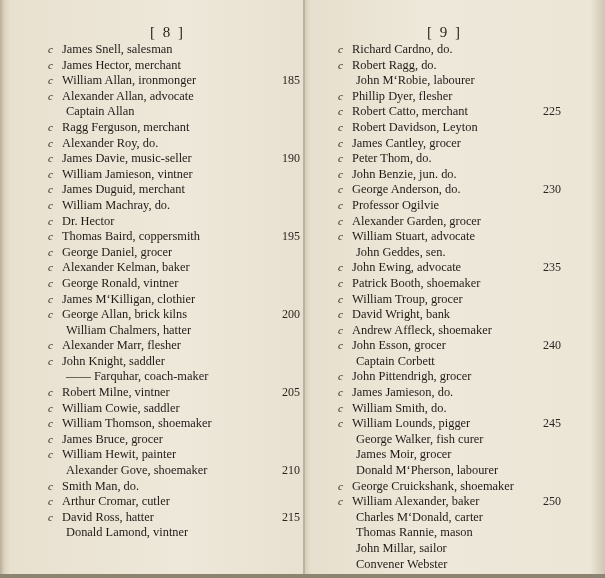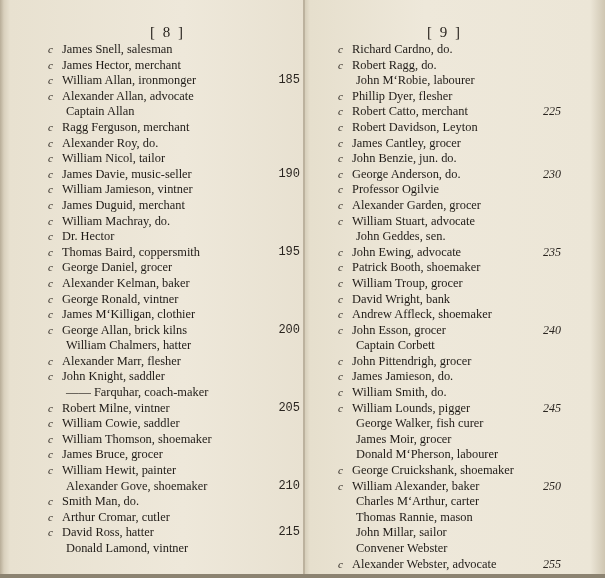--- a/index.html
+++ b/index.html
@@ -38,38 +38,37 @@
   .entry {
     position: relative; height: 15.6px; line-height: 15.6px;
     font-size: 12.4px; color: #1f1b17; white-space: nowrap;
   }
   .mark { display: inline-block; width: 14px; font-style: italic; font-size: 11px; color: #2b2620; }
   .name { display: inline-block; }
   .entry.indent .name { padding-left: 4px; }
   .num {
     position: absolute; right: 0; top: 0; font-size: 12px; color: #2a2520;
   }
-  .entries-left .num { right: -12px; font-family: Liberation Mono, monospace; }
-  .entries-right .num { right: -3px; font-style: italic; }
+  .entries-left .num { right: -12px; }
+  .entries-right .num { right: -3px; }
 </style>
 </head>
 <body>
 
 <div class="spread">
   <div class="page page-left">
     <div class="folio folio-left">[ 8 ]</div>
     <ul class="entries entries-left" id="list-left">
         <li class="entry"><span class="mark">c</span><span class="name">James Snell, salesman</span></li>
         <li class="entry"><span class="mark">c</span><span class="name">James Hector, merchant</span></li>
         <li class="entry"><span class="mark">c</span><span class="name">William Allan, ironmonger</span><span class="num">185</span></li>
         <li class="entry"><span class="mark">c</span><span class="name">Alexander Allan, advocate</span></li>
         <li class="entry indent"><span class="mark"></span><span class="name">Captain Allan</span></li>
         <li class="entry"><span class="mark">c</span><span class="name">Ragg Ferguson, merchant</span></li>
         <li class="entry"><span class="mark">c</span><span class="name">Alexander Roy, do.</span></li>
-        <li class="entry"><span class="mark">c</span><span class="name">William Nicol, tailor</span></li>
         <li class="entry"><span class="mark">c</span><span class="name">James Davie, music-seller</span><span class="num">190</span></li>
         <li class="entry"><span class="mark">c</span><span class="name">William Jamieson, vintner</span></li>
         <li class="entry"><span class="mark">c</span><span class="name">James Duguid, merchant</span></li>
         <li class="entry"><span class="mark">c</span><span class="name">William Machray, do.</span></li>
         <li class="entry"><span class="mark">c</span><span class="name">Dr. Hector</span></li>
         <li class="entry"><span class="mark">c</span><span class="name">Thomas Baird, coppersmith</span><span class="num">195</span></li>
         <li class="entry"><span class="mark">c</span><span class="name">George Daniel, grocer</span></li>
         <li class="entry"><span class="mark">c</span><span class="name">Alexander Kelman, baker</span></li>
         <li class="entry"><span class="mark">c</span><span class="name">George Ronald, vintner</span></li>
         <li class="entry"><span class="mark">c</span><span class="name">James M‘Killigan, clothier</span></li>
@@ -93,20 +92,21 @@
   <div class="page page-right">
     <div class="folio folio-right" style="left:122px">[ 9 ]</div>
     <ul class="entries entries-right" id="list-right" style="left:33px">
         <li class="entry"><span class="mark">c</span><span class="name">Richard Cardno, do.</span></li>
         <li class="entry"><span class="mark">c</span><span class="name">Robert Ragg, do.</span></li>
         <li class="entry indent"><span class="mark"></span><span class="name">John M‘Robie, labourer</span></li>
         <li class="entry"><span class="mark">c</span><span class="name">Phillip Dyer, flesher</span></li>
         <li class="entry"><span class="mark">c</span><span class="name">Robert Catto, merchant</span><span class="num">225</span></li>
         <li class="entry"><span class="mark">c</span><span class="name">Robert Davidson, Leyton</span></li>
         <li class="entry"><span class="mark">c</span><span class="name">James Cantley, grocer</span></li>
+        <li class="entry"><span class="mark">c</span><span class="name">Peter Thom, do.</span></li>
         <li class="entry"><span class="mark">c</span><span class="name">John Benzie, jun. do.</span></li>
         <li class="entry"><span class="mark">c</span><span class="name">George Anderson, do.</span><span class="num">230</span></li>
         <li class="entry"><span class="mark">c</span><span class="name">Professor Ogilvie</span></li>
         <li class="entry"><span class="mark">c</span><span class="name">Alexander Garden, grocer</span></li>
         <li class="entry"><span class="mark">c</span><span class="name">William Stuart, advocate</span></li>
         <li class="entry indent"><span class="mark"></span><span class="name">John Geddes, sen.</span></li>
         <li class="entry"><span class="mark">c</span><span class="name">John Ewing, advocate</span><span class="num">235</span></li>
         <li class="entry"><span class="mark">c</span><span class="name">Patrick Booth, shoemaker</span></li>
         <li class="entry"><span class="mark">c</span><span class="name">William Troup, grocer</span></li>
         <li class="entry"><span class="mark">c</span><span class="name">David Wright, bank</span></li>
@@ -115,21 +115,21 @@
         <li class="entry indent"><span class="mark"></span><span class="name">Captain Corbett</span></li>
         <li class="entry"><span class="mark">c</span><span class="name">John Pittendrigh, grocer</span></li>
         <li class="entry"><span class="mark">c</span><span class="name">James Jamieson, do.</span></li>
         <li class="entry"><span class="mark">c</span><span class="name">William Smith, do.</span></li>
         <li class="entry"><span class="mark">c</span><span class="name">William Lounds, pigger</span><span class="num">245</span></li>
         <li class="entry indent"><span class="mark"></span><span class="name">George Walker, fish curer</span></li>
         <li class="entry indent"><span class="mark"></span><span class="name">James Moir, grocer</span></li>
         <li class="entry indent"><span class="mark"></span><span class="name">Donald M‘Pherson, labourer</span></li>
         <li class="entry"><span class="mark">c</span><span class="name">George Cruickshank, shoemaker</span></li>
         <li class="entry"><span class="mark">c</span><span class="name">William Alexander, baker</span><span class="num">250</span></li>
-        <li class="entry indent"><span class="mark"></span><span class="name">Charles M‘Arthur, carter</span></li>
+        <li class="entry indent"><span class="mark"></span><span class="name">Charles M‘Donald, carter</span></li>
         <li class="entry indent"><span class="mark"></span><span class="name">Thomas Rannie, mason</span></li>
         <li class="entry indent"><span class="mark"></span><span class="name">John Millar, sailor</span></li>
         <li class="entry indent"><span class="mark"></span><span class="name">Convener Webster</span></li>
         <li class="entry"><span class="mark">c</span><span class="name">Alexander Webster, advocate</span><span class="num">255</span></li>
       </ul>
   </div>
   <div class="gutter"></div>
   <div class="bottom-edge"></div>
 </div>
 

